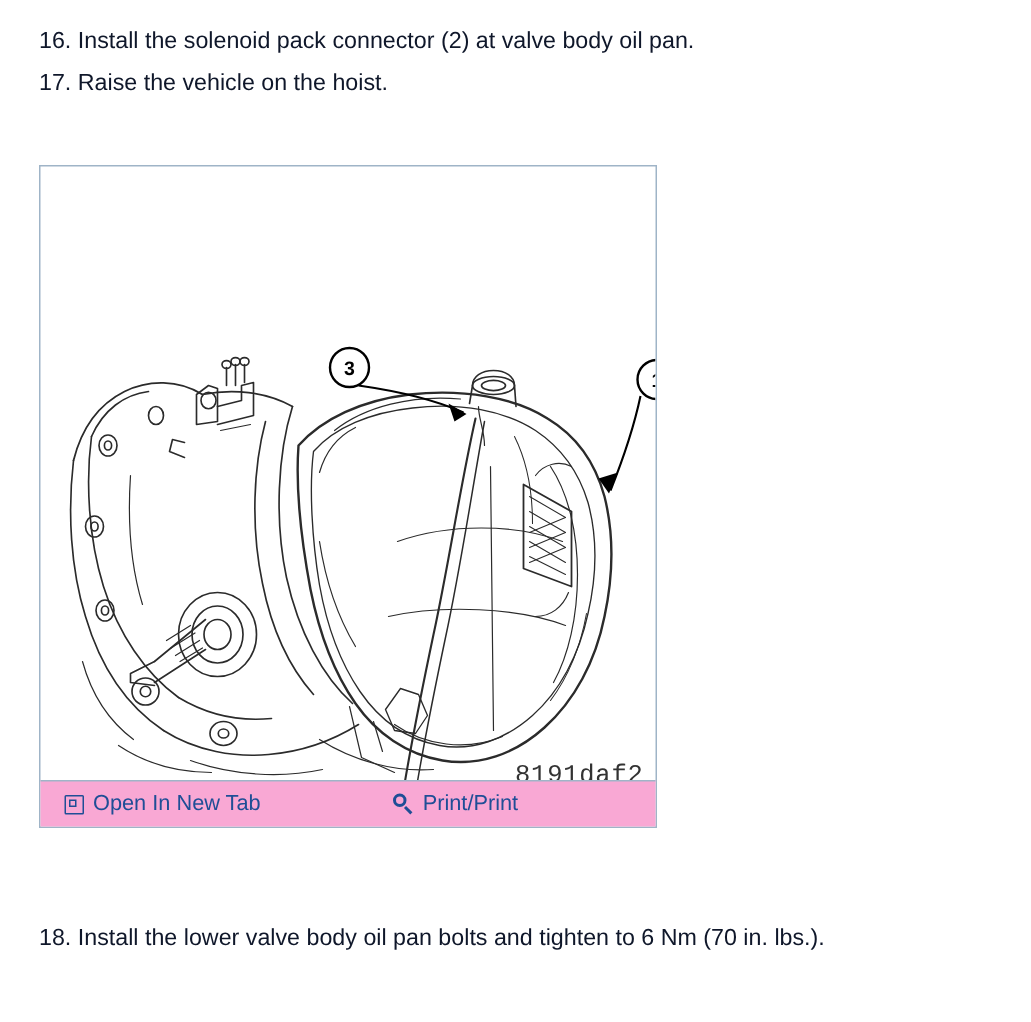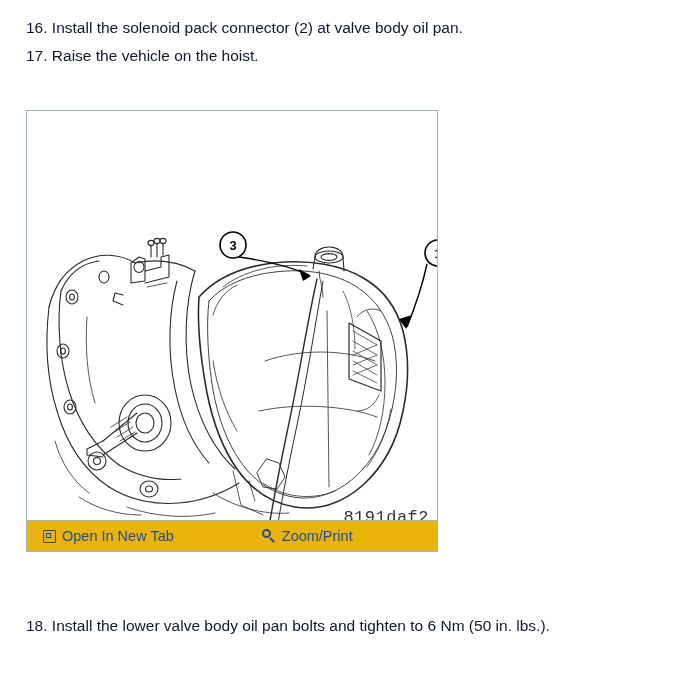--- a/index.html
+++ b/index.html
@@ -63,21 +63,21 @@
     color: #333;
     letter-spacing: 0.5px;
   }
   .figure-toolbar {
     position: absolute;
     left: 0;
     right: 0;
     bottom: 0;
     height: 30px;
     border-top: 1px solid #9fb4c7;
-    background: #eab308;
+    background: #f9a8d4;
     display: flex;
     align-items: center;
   }
   .tool-btn {
     display: flex;
     align-items: center;
     gap: 6px;
     font-size: 14.5px;
     color: #1f4e96;
     cursor: pointer;
@@ -287,20 +287,20 @@
 
   <div class="fig-code">8191daf2</div>
 
   <div class="figure-toolbar">
     <button class="tool-btn tool-open">
       <span class="icon-newtab"></span>
       <span class="lbl">Open In New Tab</span>
     </button>
     <button class="tool-btn tool-zoom">
       <span class="icon-magnifier"></span>
-      <span class="lbl">Zoom/Print</span>
+      <span class="lbl">Print/Print</span>
     </button>
   </div>
 </div>
 
 <div class="steps-bottom">
-  <div class="step-line">18. Install the lower valve body oil pan bolts and tighten to 6 Nm (50 in. lbs.).</div>
+  <div class="step-line">18. Install the lower valve body oil pan bolts and tighten to 6 Nm (70 in. lbs.).</div>
 </div>
 
 </body></html>

